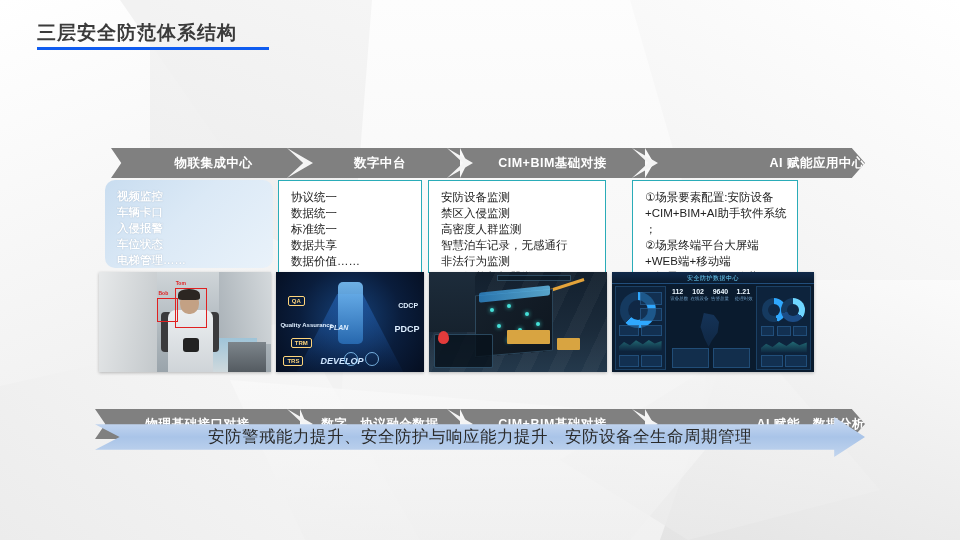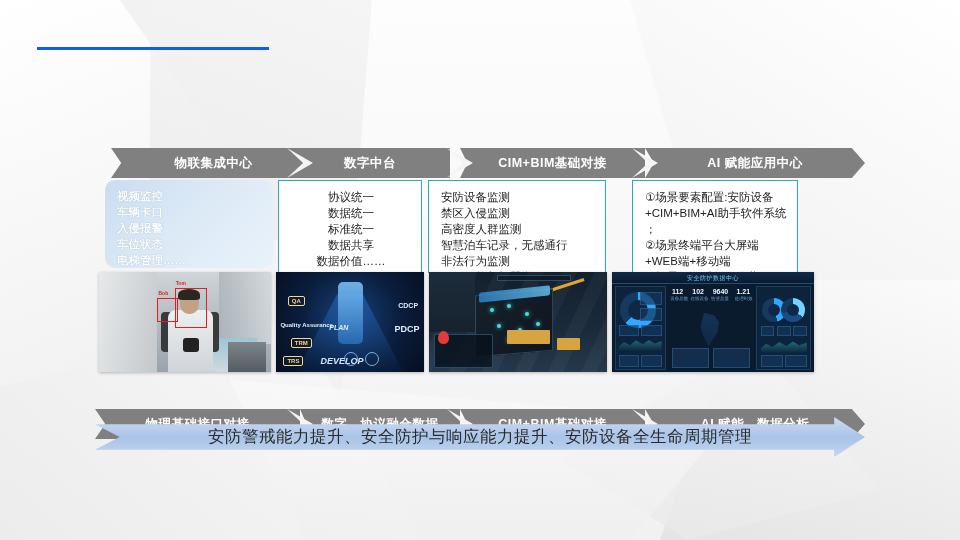--- a/index.html
+++ b/index.html
@@ -62,21 +62,21 @@
   .chev-band { position:absolute; left:95px; width:770px; height:30px; }
   .chev-band .chev {
     position:absolute; top:0; height:30px;
     background:#808080; color:#fff;
     display:flex; align-items:center; justify-content:center;
     font-size:12.5px; font-weight:bold; letter-spacing:.5px;
     white-space:nowrap;
   }
   .chev.start { clip-path: polygon(0 0, 100% 0, 100% 100%, 0 100%, 5% 50%); }
   .chev.mid   { clip-path: polygon(0 0, 100% 0, 100% 100%, 0 100%, 4% 50%); }
-  .chev.end   { clip-path: polygon(0 0, 94% 0, 100% 50%, 94% 100%, 0 100%, 4% 50%); }
+  .chev.end   { clip-path: polygon(0 0, 94% 0, 100% 50%, 94% 100%, 0 100%, 4% 50%); justify-content: flex-end; }
   .chev-notch {
     position:absolute; top:0; height:30px; width:26px;
     background:#f4f4f4;
     clip-path: polygon(0 0, 100% 50%, 0 100%, 62% 50%);
   }
 
   
   .box {
     position:absolute; top:180px; font-size:11.5px; line-height:16px;
     padding:8px 10px 6px 12px; color:#222;
@@ -208,28 +208,29 @@
     <div class="facet f1"></div>
     <div class="facet f2"></div>
     <div class="facet f3"></div>
     <div class="facet f4"></div>
     <div class="facet f5"></div>
     <div class="facet f6"></div>
     <div class="facet f7"></div>
     <div class="facet f8"></div>
   </div>
 
+  <div class="slide-title">三层安全防范体系结构</div>
   <div class="title-rule"></div>
 
 
   <div class="chev-band" style="top:148px;">
     <div class="chev start" style="left:16px; width:205px;">
       <span>物联集成中心</span>
     </div>
-    <div class="chev mid" style="left:195px; width:160px;">
+    <div class="chev mid" style="left:205px; width:160px;">
       <span>数字中台</span>
     </div>
     <div class="chev mid" style="left:365px; width:185px;">
       <span>CIM+BIM基础对接</span>
     </div>
     <div class="chev end" style="left:550px; width:220px;">
       <span>AI 赋能应用中心</span>
     </div>
     <div class="chev-notch" style="left:192px;"></div>
     <div class="chev-notch" style="left:352px;"></div>
@@ -237,21 +238,21 @@
   </div>
 
   <div class="box blue" style="left:105px; width:168px; height:88px;">
     <p>视频监控
 车辆卡口
 入侵报警
 车位状态
 电梯管理……</p>
   </div>
 
-  <div class="box outlined" style="left:278px; width:144px; height:93px;text-align:center;">
+  <div class="box outlined" style="left:278px; width:144px; height:93px;">
     <p>协议统一
 数据统一
 标准统一
 数据共享
 数据价值……</p>
   </div>
 
   <div class="box outlined" style="left:428px; width:178px; height:93px;">
     <p>安防设备监测
 禁区入侵监测

